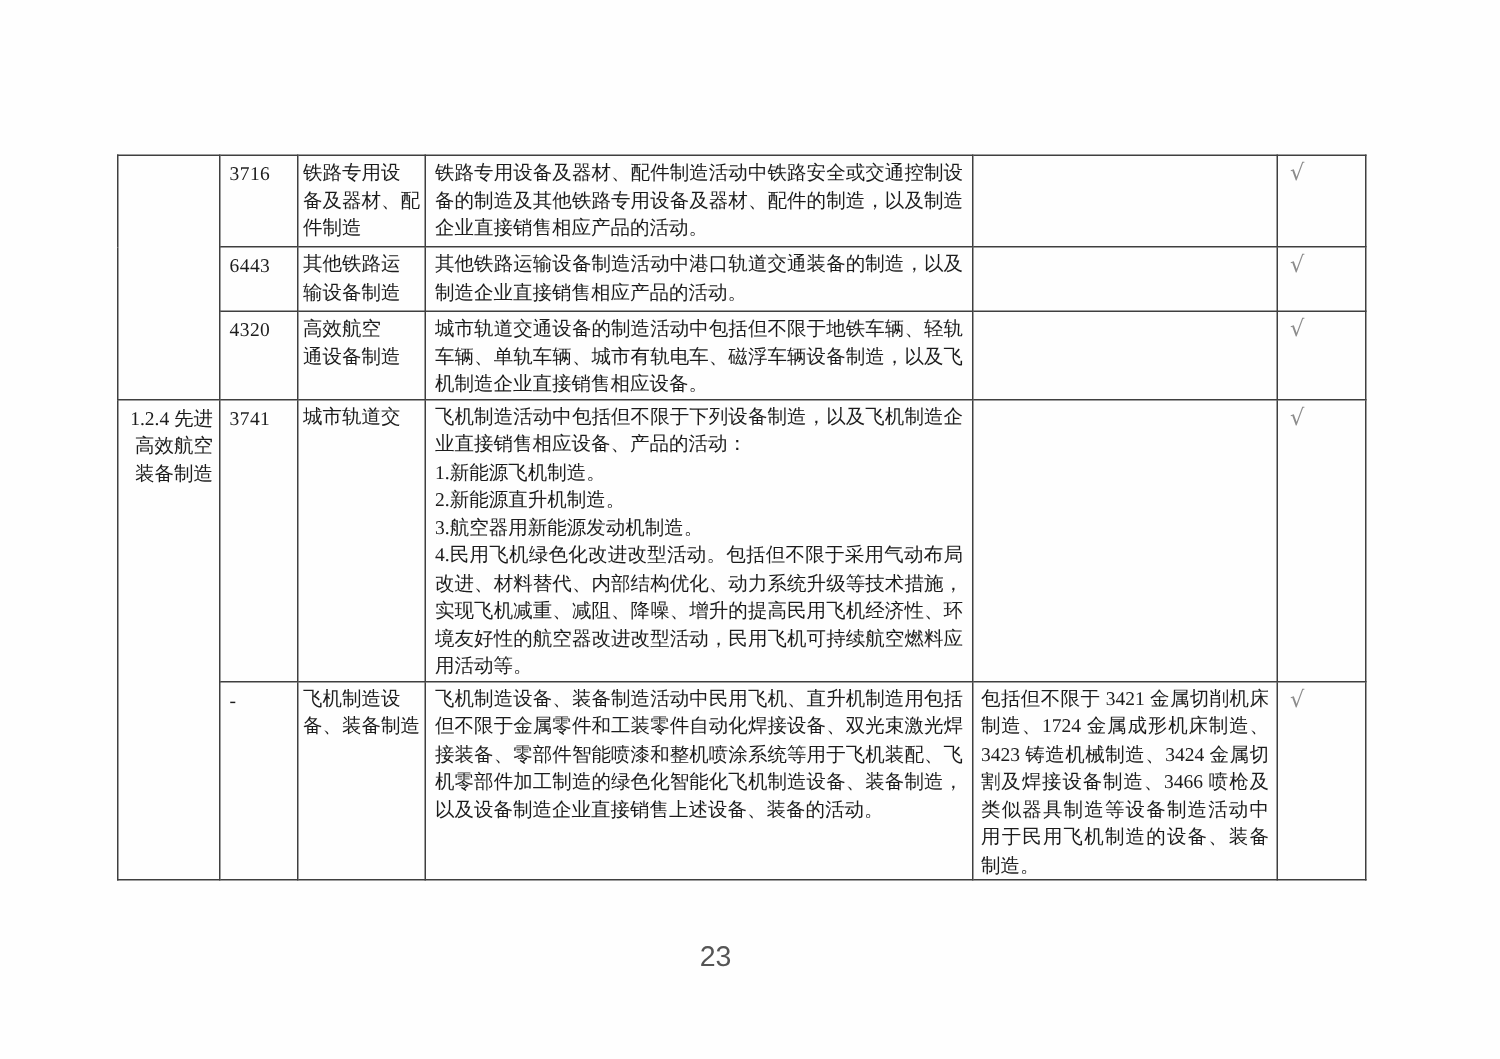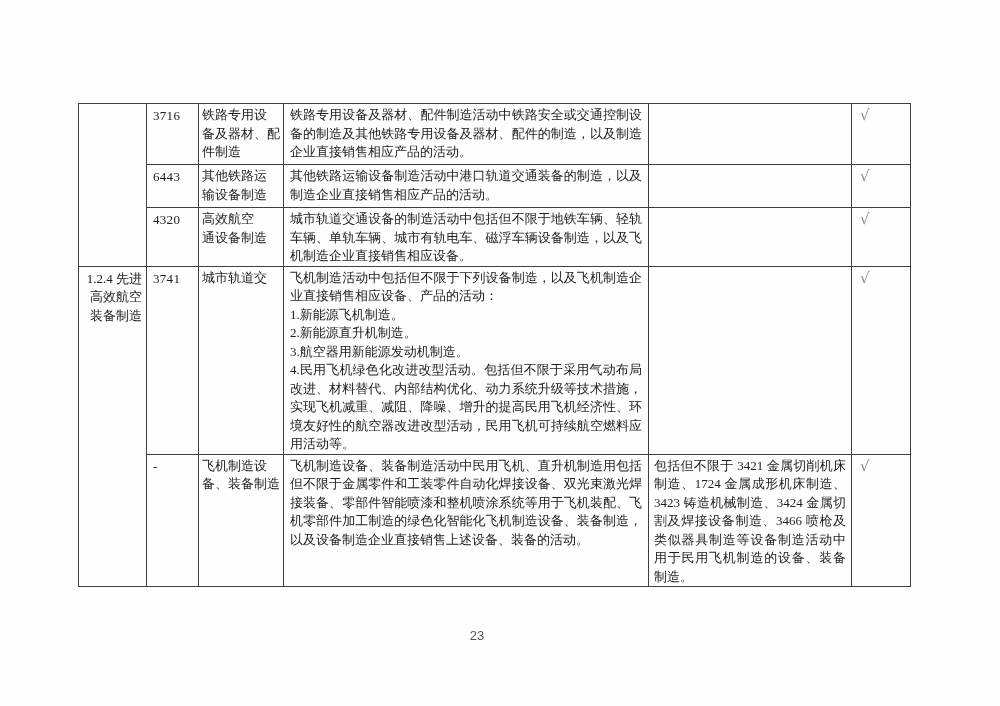--- a/index.html
+++ b/index.html
@@ -69,21 +69,21 @@
   td.check .tick {
     font-size: 15px;
     color: var(--check);
     font-family: "DejaVu Sans", sans-serif;
   }
   .page-number {
     position: absolute;
     left: 0; right: 0;
     top: 628px;
     text-align: center;
-    font-size: 13px;
+    font-size: 19px;
     color: var(--pagenum);
     font-family: "Liberation Sans", sans-serif;
   }
 </style>
 </head>
 <body>
 
 <div class="page">
 
   <table class="doc-table">

